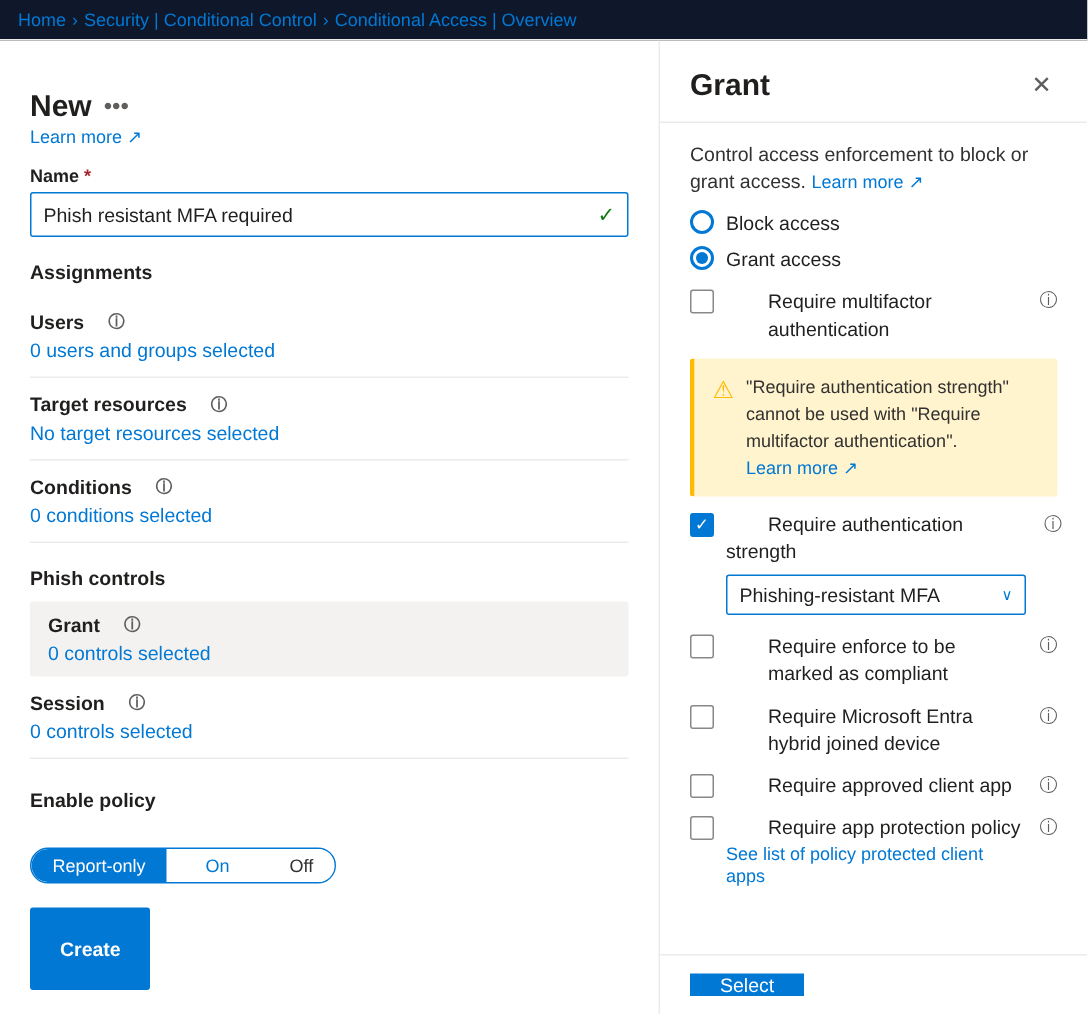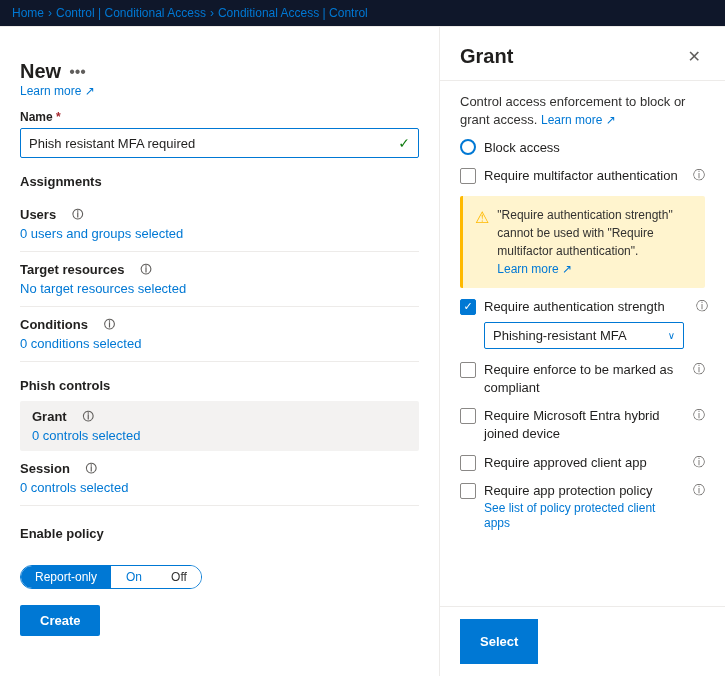--- a/index.html
+++ b/index.html
@@ -30,66 +30,66 @@
     .assignment-item { padding: 10px 0; border-bottom: 1px solid #edebe9; }
     .assignment-item-label { font-size: 13px; font-weight: 600; color: #201f1e; display: flex; align-items: center; gap: 16px; }
     .assignment-item-value { font-size: 13px; color: #0078d4; margin-top: 4px; cursor: pointer; }
     .info-icon { color: #605e5c; font-size: 11px; cursor: pointer; }
 
     .access-controls-section { margin-top: 16px; }
     .grant-row { background: #f3f2f1; padding: 8px 12px; border-radius: 2px; margin-top: 4px; }
     .grant-row .assignment-item-value { color: #0078d4; }
 
     .enable-policy { margin-top: 20px; }
-    .toggle-group { display: flex; align-items: center; gap: 1px; margin-top: 24px; border: 1px solid #0078d4; border-radius: 20px; overflow: hidden; width: fit-content; }
+    .toggle-group { display: flex; align-items: center; gap: 12px; margin-top: 24px; border: 1px solid #0078d4; border-radius: 20px; overflow: hidden; width: fit-content; }
     .toggle-btn { padding: 4px 14px; font-size: 12px; cursor: pointer; background: #fff; border: none; color: #0078d4; }
     .toggle-btn.active { background: #0078d4; color: #fff; border-radius: 20px 0 0 20px; }
     .toggle-btn.off { color: #323130; }
 
-    .create-btn { margin-top: 16px; background: #0078d4; color: #fff; border: none; border-radius: 2px; padding: 8px 20px; font-size: 13px; cursor: pointer; font-weight: 600; }
+    .create-btn { margin-top: 16px; background: #0078d4; color: #fff; border: none; border-radius: 2px; padding: 20px 20px; font-size: 13px; cursor: pointer; font-weight: 600; }
 
     
     .right-panel { flex: 1; display: flex; flex-direction: column; overflow: hidden; }
     .right-header { display: flex; align-items: center; justify-content: space-between; padding: 16px 20px 10px; border-bottom: 1px solid #edebe9; }
     .right-title { font-size: 20px; font-weight: 600; }
     .close-btn { background: none; border: none; font-size: 16px; cursor: pointer; color: #605e5c; padding: 4px; }
     .right-scroll { flex: 1; overflow-y: auto; padding: 12px 20px; }
     .right-footer { padding: 12px 20px; border-top: 1px solid #edebe9; }
-    .select-btn { background: #0078d4; color: #fff; border: none; border-radius: 0; padding: 15px 20px; font-size: 13px; cursor: pointer; font-weight: 700; }
+    .select-btn { background: #0078d4; color: #fff; border: none; border-radius: 0; padding: 0 20px; font-size: 13px; cursor: pointer; font-weight: 400; }
 
     .description-text { font-size: 13px; color: #323130; margin-bottom: 10px; line-height: 1.4; }
     .radio-group { margin: 10px 0; }
     .radio-item { display: flex; align-items: center; gap: 8px; margin: 8px 0; cursor: pointer; }
     .radio-circle { width: 16px; height: 16px; border-radius: 50%; border: 2px solid #0078d4; background: #fff; display: flex; align-items: center; justify-content: center; flex-shrink: 0; }
     .radio-circle.checked::after { content: ''; width: 8px; height: 8px; border-radius: 50%; background: #0078d4; }
     .radio-label { font-size: 13px; }
 
     .checkbox-list { margin-top: 12px; }
     .checkbox-item { display: flex; align-items: flex-start; gap: 8px; margin: 10px 0; }
     .checkbox-box { width: 16px; height: 16px; border: 1px solid #8a8886; background: #fff; border-radius: 2px; flex-shrink: 0; margin-top: 1px; display: flex; align-items: center; justify-content: center; cursor: pointer; }
     .checkbox-box.checked { background: #0078d4; border-color: #0078d4; }
     .checkbox-box.checked::after { content: '✓'; color: #fff; font-size: 11px; }
-    .checkbox-label { font-size: 13px; color: #201f1e; line-height: 1.4; flex: 1; }
+    .checkbox-label { font-size: 13px; color: #201f1e; line-height: 1.4; flex: 1; margin-left: 28px; }
     .info-btn { color: #605e5c; font-size: 12px; cursor: pointer; margin-left: 4px; flex-shrink: 0; }
 
     .warning-box { background: #fff4ce; border-left: 3px solid #ffb900; padding: 10px 12px; margin: 10px 0; font-size: 12px; color: #323130; line-height: 1.5; border-radius: 2px; display: flex; gap: 8px; }
     .warning-icon { color: #ffb900; font-size: 16px; flex-shrink: 0; }
 
     .dropdown-select { display: flex; align-items: center; justify-content: space-between; border: 1px solid #0078d4; border-radius: 2px; padding: 5px 8px; font-size: 13px; cursor: pointer; background: #fff; margin-top: 6px; margin-bottom: 2px; width: 200px; }
     .dropdown-arrow { color: #0078d4; font-size: 10px; }
   </style>
 </head>
 <body>
 
 <div class="breadcrumb-bar">
   <span>Home</span>
   <span class="breadcrumb-sep">›</span>
-  <span>Control | Conditional Access</span>
+  <span>Security | Conditional Control</span>
   <span class="breadcrumb-sep">›</span>
-  <span>Conditional Access | Control</span>
+  <span>Conditional Access | Overview</span>
 </div>
 
 <div class="main-layout">
 
   <div class="left-panel">
     <div style="display:flex;align-items:center;gap:8px;margin-top:17px;">
       <div class="page-title">New</div>
       <span style="color:#605e5c;cursor:pointer;font-size:16px;">•••</span>
     </div>
 
@@ -178,20 +178,24 @@
         <span>Control access enforcement to block or grant access.</span>
         <a class="learn-more-link">
           <span>Learn more</span> <span>↗</span>
         </a>
       </div>
 
       <div class="radio-group">
         <div class="radio-item">
           <div class="radio-circle"></div>
           <span class="radio-label">Block access</span>
+        </div>
+        <div class="radio-item">
+          <div class="radio-circle checked"></div>
+          <span class="radio-label">Grant access</span>
         </div>
       </div>
 
       <div class="checkbox-list">
 
         <div class="checkbox-item">
           <div class="checkbox-box"></div>
           <span class="checkbox-label">Require multifactor authentication</span>
           <span class="info-btn">ⓘ</span>
         </div>

